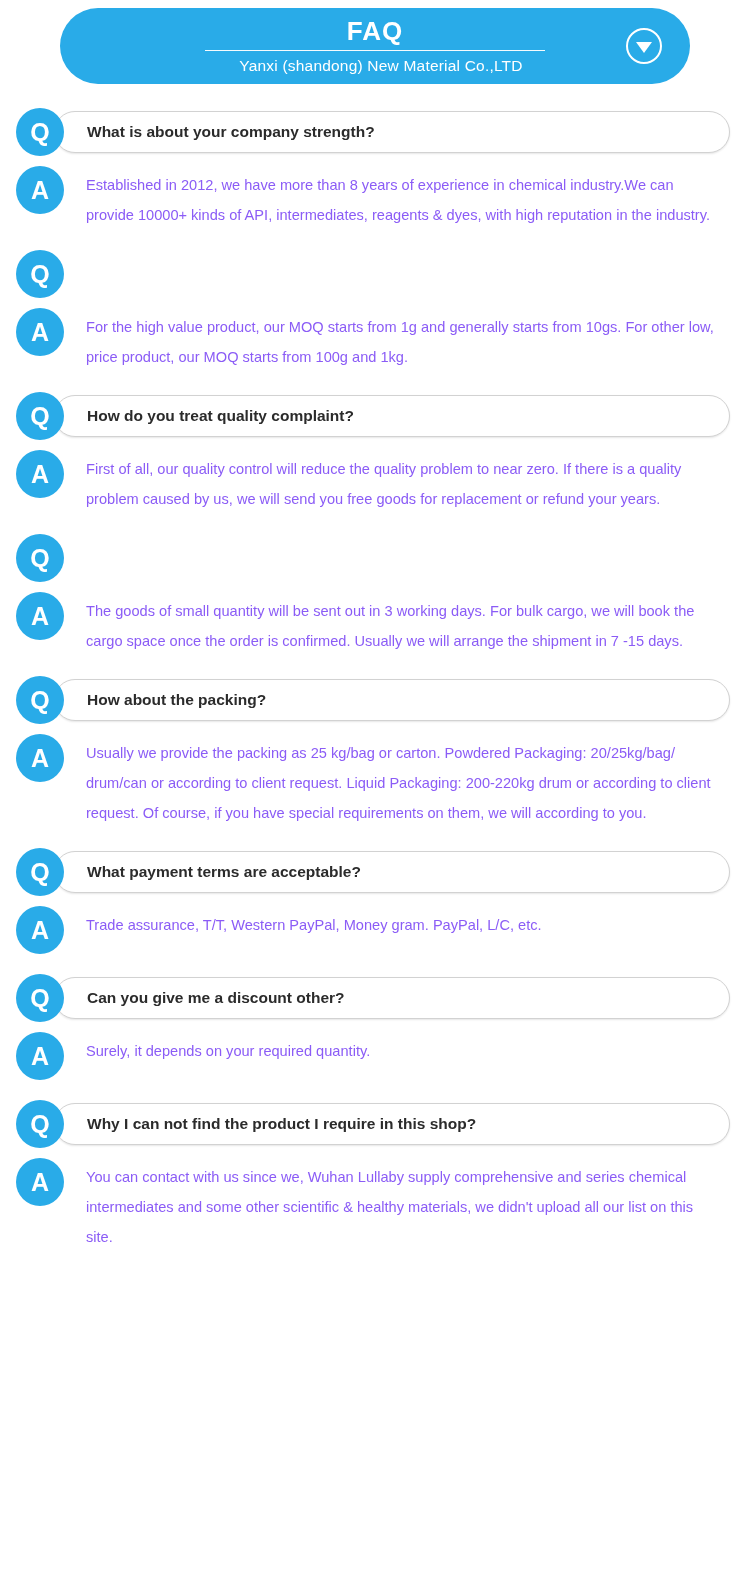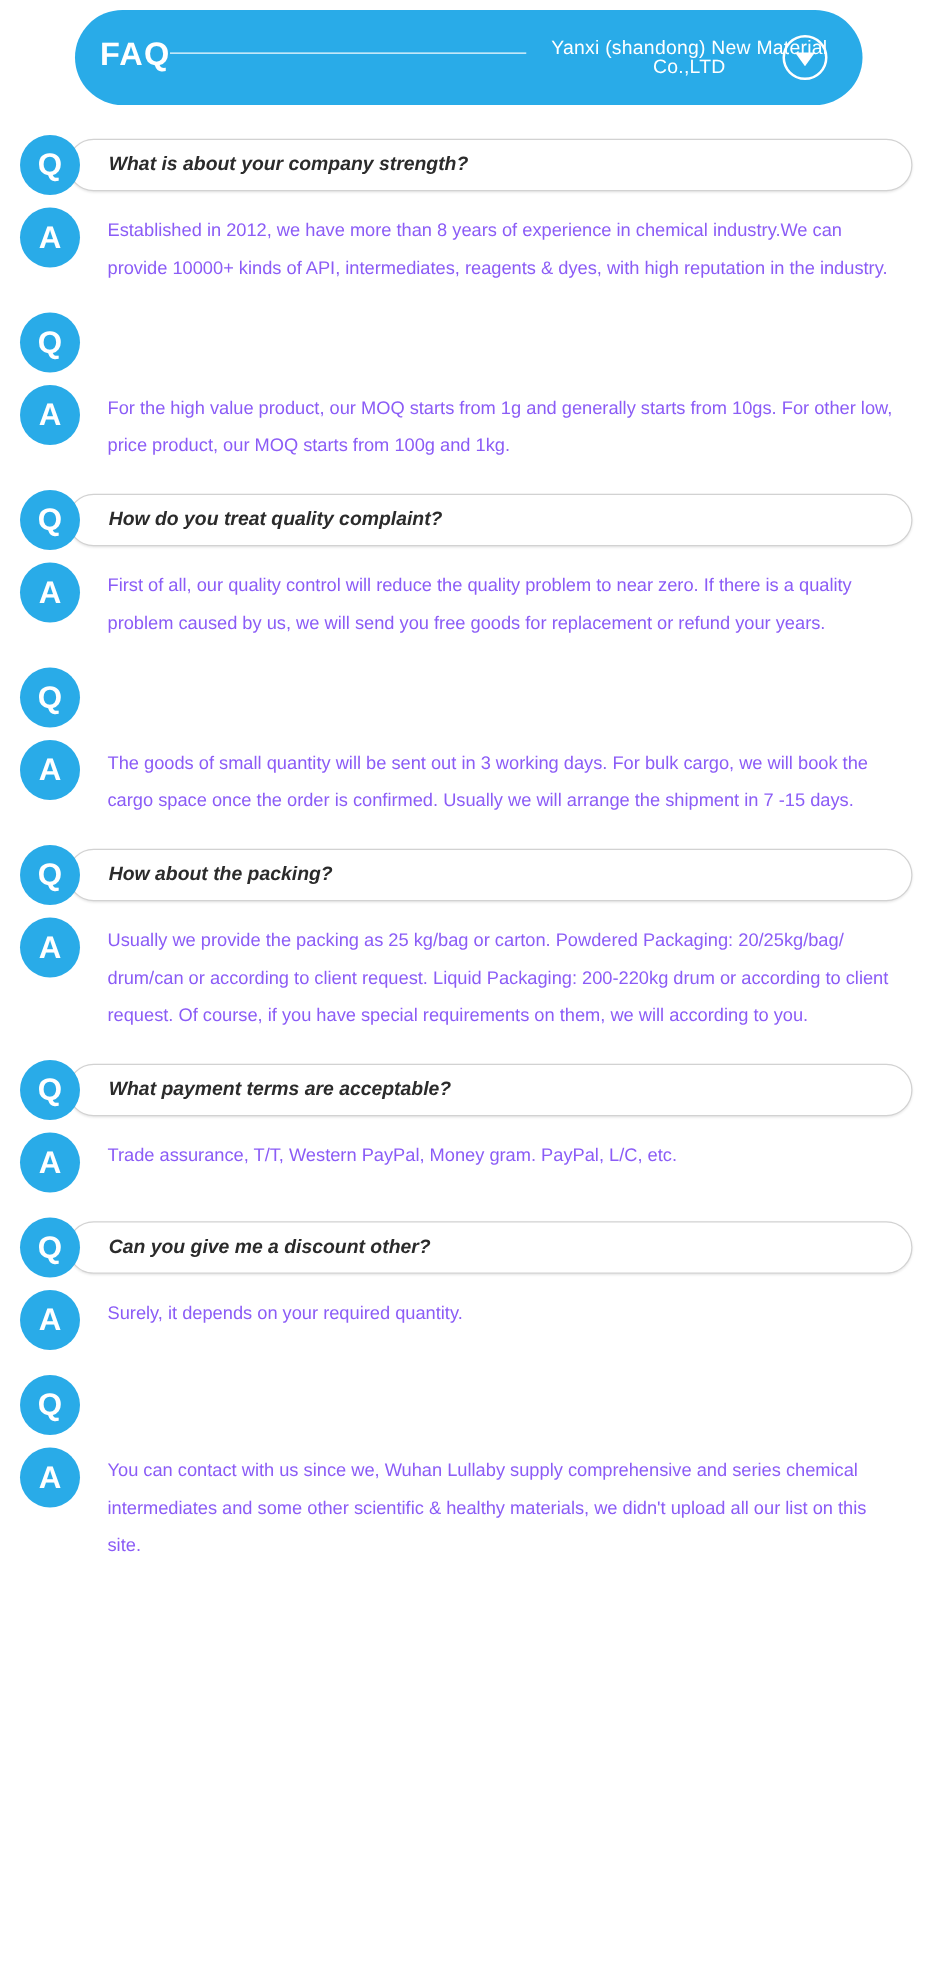--- a/index.html
+++ b/index.html
@@ -24,21 +24,21 @@
   
   .header-wrap {
     padding: 8px 60px 0 60px;
   }
   .header-banner {
     background: #29abe8;
     border-radius: 40px;
     height: 76px;
     position: relative;
     display: flex;
-    flex-direction: row;
+    flex-direction: column;
     align-items: center;
     justify-content: center;
     padding: 0 20px;
   }
   .header-title {
     color: #ffffff;
     font-size: 26px;
     font-weight: bold;
     letter-spacing: 1px;
     line-height: 1;
@@ -127,21 +127,20 @@
     align-items: center;
     padding-left: 32px;
     padding-right: 18px;
     box-shadow: 0 1px 2px rgba(0,0,0,0.10);
   }
   .q-text {
     font-size: 15.5px;
     font-weight: bold;
     color: #2b2b2b;
     line-height: 1.2;
-    font-style: italic;
   }
 
   .a-text {
     flex: 1 1 auto;
     margin-left: 22px;
     font-size: 14.6px;
     line-height: 30px;
     color: #8b5cf6;
     padding-top: 6px;
     padding-right: 14px;
@@ -249,20 +248,23 @@
       </div>
       <div class="a-row">
         <div class="badge a-badge">A</div>
         <div class="a-text">Surely, it depends on your required quantity.</div>
       </div>
     </div>
 
     <div class="qa-block">
       <div class="q-row">
         <div class="badge q-badge">Q</div>
+        <div class="q-pill">
+          <span class="q-text">Why I can not find the product I require in this shop?</span>
+        </div>
       </div>
       <div class="a-row">
         <div class="badge a-badge">A</div>
         <div class="a-text">You can contact with us since we, Wuhan Lullaby supply comprehensive and series chemical intermediates and some other scientific &amp; healthy materials, we didn't upload all our list on this site.</div>
       </div>
     </div>
 
   </div>
 </div>
 

